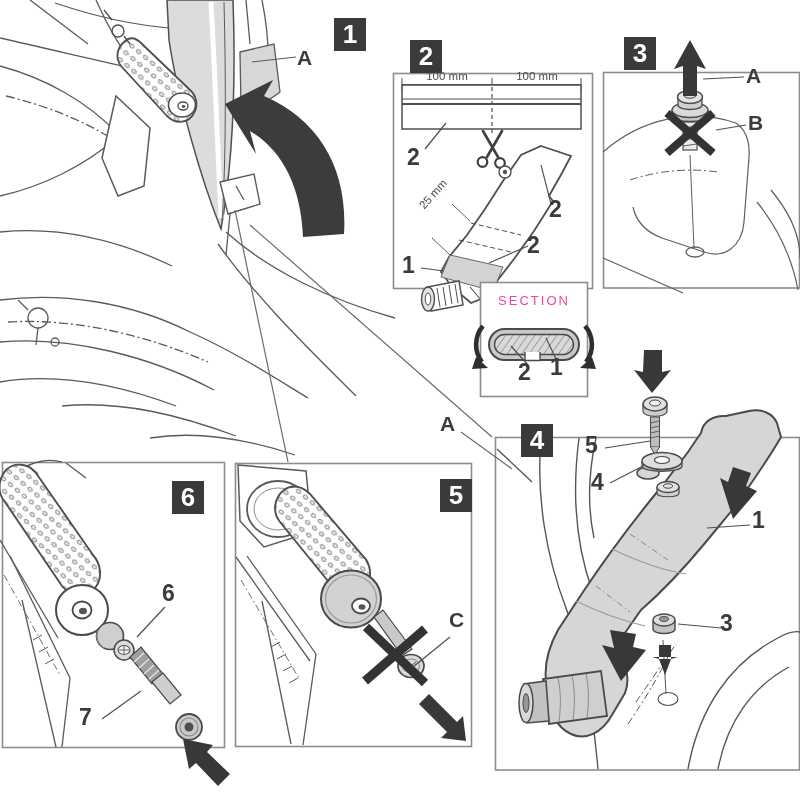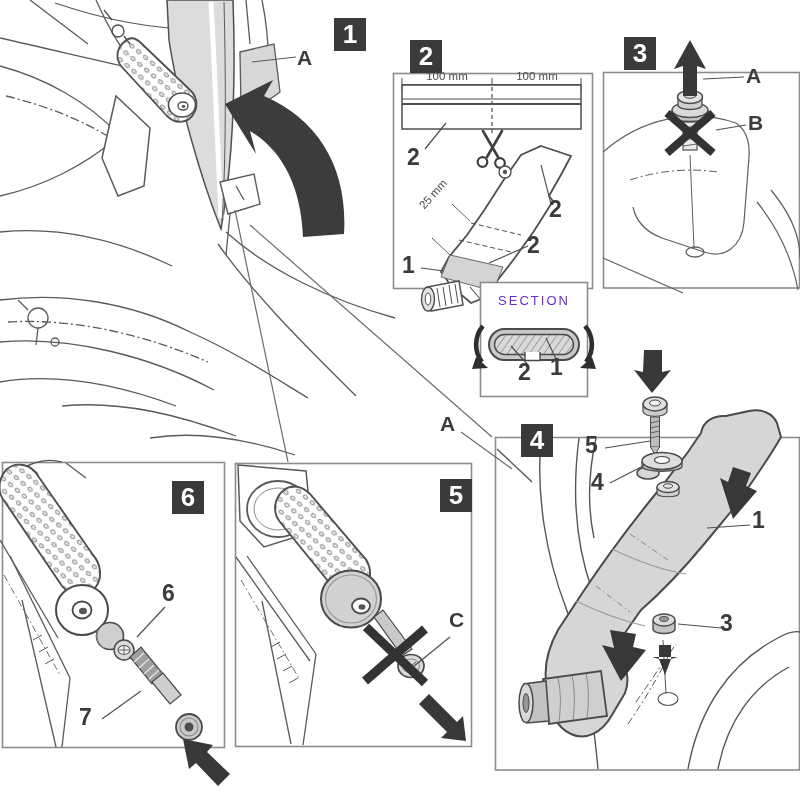--- a/index.html
+++ b/index.html
@@ -6,21 +6,21 @@
   .stage{position:relative;width:800px;height:800px;background:#fff;overflow:hidden;
          font-family:"Liberation Sans",sans-serif;}
   .stage svg{position:absolute;left:0;top:0;}
   .badge{position:absolute;width:32px;height:33px;background:#3a3a3a;color:#fff;
          display:flex;align-items:center;justify-content:center;
          font:bold 26px "Liberation Sans",sans-serif;}
   .lbl{position:absolute;font-weight:bold;color:#3b3b3b;font-size:23px;line-height:1;}
   .letter{font-size:21px;}
   .dim{position:absolute;font-weight:normal;color:#4a4a4a;font-size:11.5px;line-height:1;
        text-align:center;}
-  .sec-title{position:absolute;color:#6d28d9;font-size:13px;letter-spacing:2px;
+  .sec-title{position:absolute;color:#ec4899;font-size:13px;letter-spacing:2px;
        text-align:center;font-weight:normal;}
   .rot{transform:rotate(-48deg);transform-origin:left bottom;}
 </style>
 </head>
 <body>
 
 <div class="stage">
 
 <svg width="800" height="800" viewBox="0 0 800 800">
 <defs>

